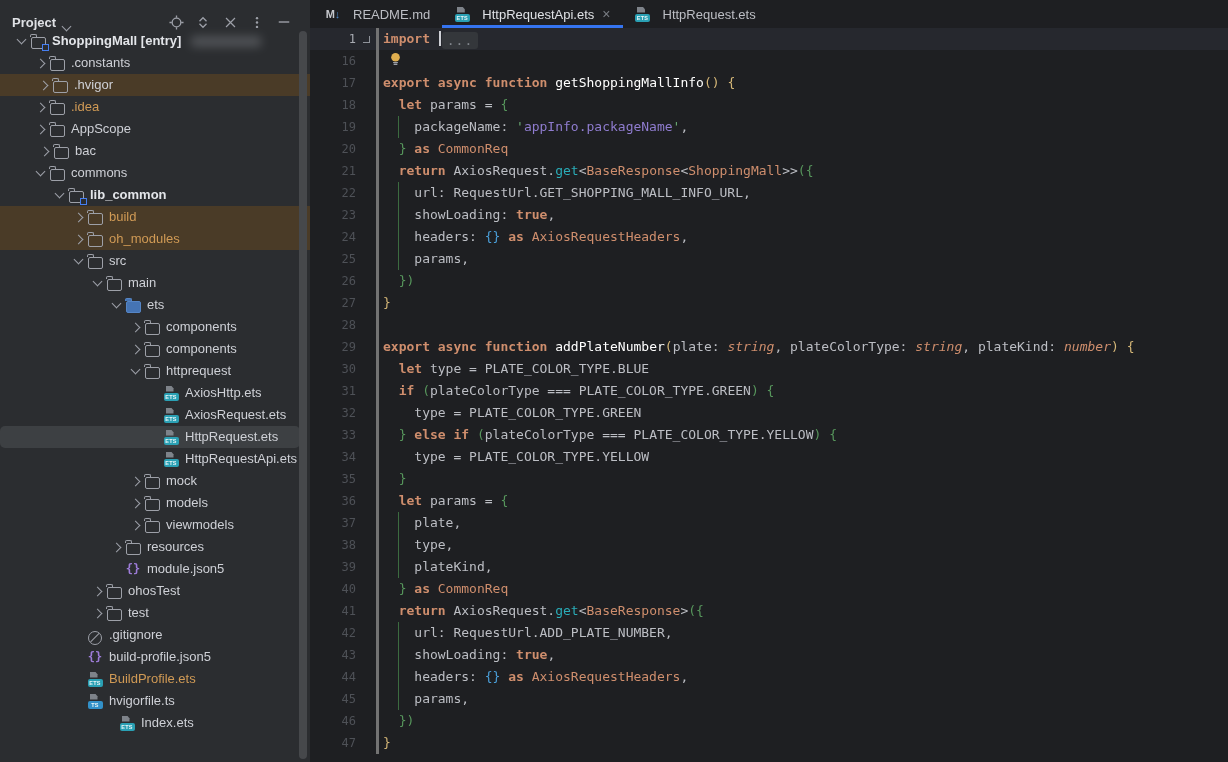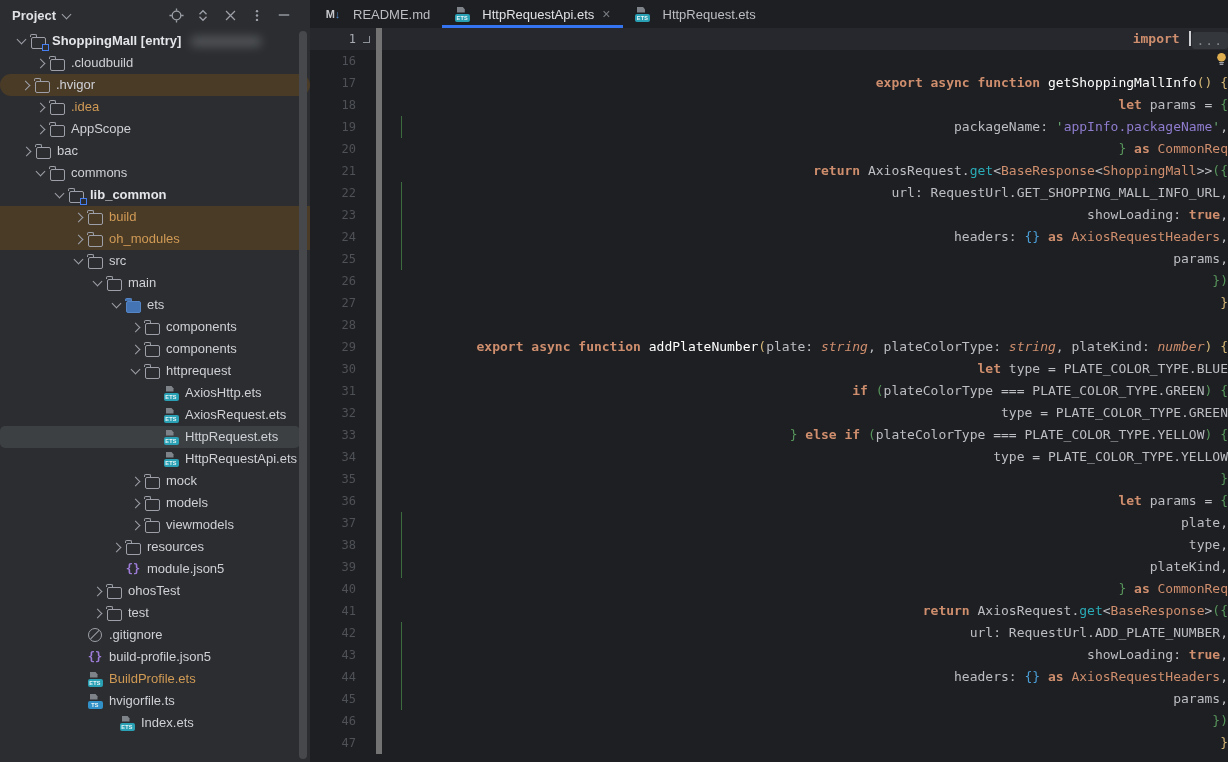--- a/index.html
+++ b/index.html
@@ -1,21 +1,21 @@
 <!DOCTYPE html>
 <html><head>
 <meta charset="utf-8">
 <style>
   html,body{margin:0;padding:0;background:#1e1f22;width:1228px;height:762px;overflow:hidden;
     font-family:"Liberation Sans","DejaVu Sans",sans-serif;-webkit-font-smoothing:antialiased;}
   #app{position:relative;width:1228px;height:762px;display:flex;}
 
   
   #project-panel{position:relative;width:310px;height:762px;background:#2b2d30;flex:0 0 310px;overflow:hidden;}
-  #panel-header{height:30px;display:flex;align-items:center;padding:0 10px 0 12px;}
+  #panel-header{height:30px;display:flex;align-items:flex-end;padding:0 10px 0 12px;}
   #panel-title{color:#dfe1e5;font-weight:bold;font-size:13px;cursor:default;}
   .chev{display:inline-block;width:6px;height:6px;border-right:1.6px solid #9da0a8;border-bottom:1.6px solid #9da0a8;}
   .chev.down{transform:rotate(45deg);margin:-2px 0 0 7px;}
   #panel-toolbar{margin-left:auto;display:flex;align-items:center;gap:11px;padding-right:8px;}
   .tbtn{width:16px;height:16px;display:flex;align-items:center;justify-content:center;color:#9da0a8;}
   .tbtn svg{display:block;}
 
   #tree{position:absolute;top:30px;left:0;right:0;}
   .trow{position:relative;height:22px;display:flex;align-items:center;white-space:nowrap;color:#ced0d6;font-size:13px;}
   .trow.brown{background:#4a3b27;}
@@ -60,21 +60,21 @@
   .ic-md .arr{color:#4a88c7;}
   .tab .ic-file{transform:translateY(0px);}
 
   #code{position:absolute;top:28px;left:0;right:0;font-family:"DejaVu Sans Mono",monospace;font-size:13px;}
   .cl{position:relative;height:22px;display:flex;align-items:stretch;line-height:22px;white-space:pre;}
   .cl.hl{background:#26282e;}
   .ln{flex:0 0 46px;text-align:right;color:#4e5157;font-size:12px;user-select:none;}
   .ln.act{color:#a8abb2;}
   .foldcol{flex:0 0 20px;display:flex;align-items:center;justify-content:center;}
   .foldcol .chev{border-color:#8f939a;}
-  .codecol{position:relative;flex:1;border-left:6px solid #737373;padding-left:4px;color:#bcbec4;text-align:right;}
+  .codecol{position:relative;flex:1;border-left:3px solid #737373;padding-left:4px;color:#bcbec4;}
   .guide{position:absolute;left:19px;top:0;bottom:0;width:1px;background:#3c6b40;}
   .tk-k{color:#cf8e6d;font-weight:bold;}
   .tk-fn{color:#ffffff;}
   .tk-m{color:#2aacb8;}
   .tk-ty{color:#cf8e6d;}
   .tk-p{color:#bcbec4;}
   .tk-b1{color:#d5b778;}
   .tk-b2{color:#57965c;}
   .tk-b3{color:#4a9ed8;}
   .tk-s{color:#6aab73;}
@@ -137,23 +137,23 @@
           <span class="tlabel bold">ShoppingMall [entry]</span>
           <span class="blur-smudge"></span>
         </div>
         <div class="trow" style="padding-left: 31px;">
           <span class="chevbox">
             <span class="chev closed"></span>
           </span>
           <span class="ticon">
             <span class="ic-folder"></span>
           </span>
-          <span class="tlabel">.cloudbuild</span>
-        </div>
-        <div class="trow brown" style="padding-left: 16px; border-radius: 11px;">
+          <span class="tlabel">.constants</span>
+        </div>
+        <div class="trow brown" style="padding-left: 34px;">
           <span class="chevbox">
             <span class="chev closed"></span>
           </span>
           <span class="ticon">
             <span class="ic-folder"></span>
           </span>
           <span class="tlabel">.hvigor</span>
         </div>
         <div class="trow" style="padding-left: 31px;">
           <span class="chevbox">
@@ -166,21 +166,21 @@
         </div>
         <div class="trow" style="padding-left: 31px;">
           <span class="chevbox">
             <span class="chev closed"></span>
           </span>
           <span class="ticon">
             <span class="ic-folder"></span>
           </span>
           <span class="tlabel">AppScope</span>
         </div>
-        <div class="trow" style="padding-left: 17px;">
+        <div class="trow" style="padding-left: 35px;">
           <span class="chevbox">
             <span class="chev closed"></span>
           </span>
           <span class="ticon">
             <span class="ic-folder"></span>
           </span>
           <span class="tlabel">bac</span>
         </div>
         <div class="trow" style="padding-left: 31px;">
           <span class="chevbox">
@@ -368,21 +368,21 @@
         </div>
         <div class="trow" style="padding-left: 88px;">
           <span class="chevbox">
             <span class="chev closed"></span>
           </span>
           <span class="ticon">
             <span class="ic-folder"></span>
           </span>
           <span class="tlabel">test</span>
         </div>
-        <div class="trow" style="padding-left: 69px;">
+        <div class="trow" style="padding-left: 69px; align-items: flex-end;">
           <span class="chevbox"></span>
           <span class="ticon">
             <span class="ic-ignore"></span>
           </span>
           <span class="tlabel">.gitignore</span>
         </div>
         <div class="trow" style="padding-left: 69px;">
           <span class="chevbox"></span>
           <span class="ticon">
             <span class="ic-json5">{}</span>

